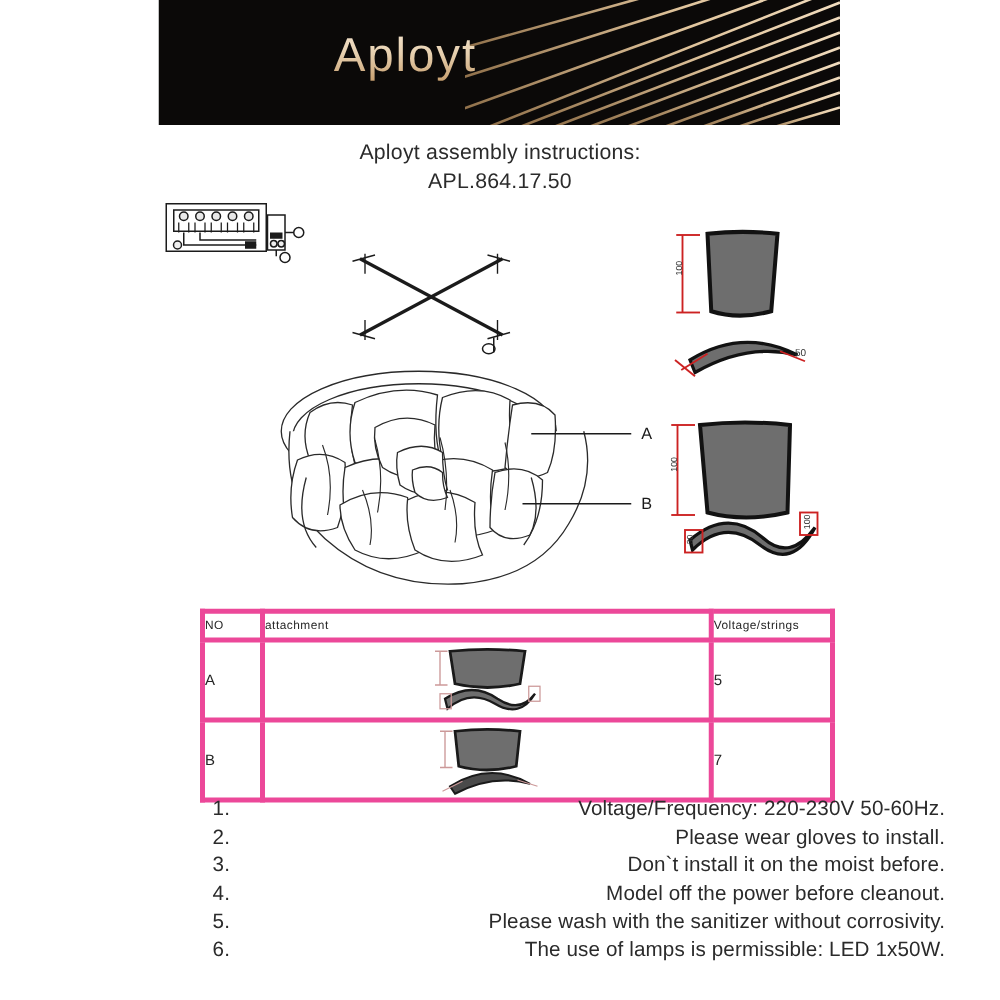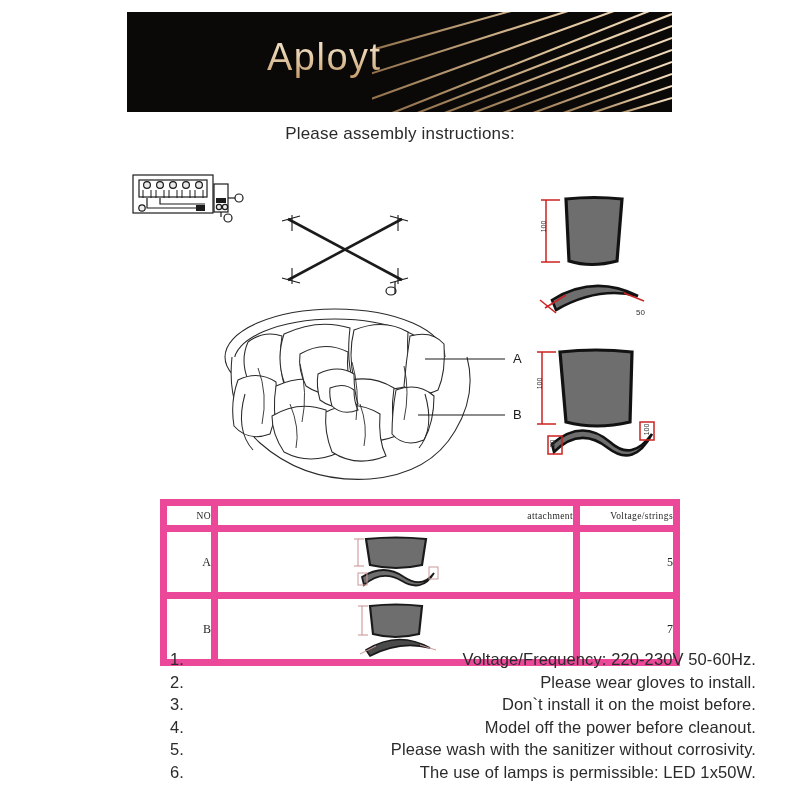--- a/index.html
+++ b/index.html
@@ -12,21 +12,21 @@
     width: 800px;
     height: 800px;
     font-family: "Liberation Sans", sans-serif;
     color: #231f20;
     position: relative;
     overflow: hidden;
   }
 
   .page {
     position: absolute;
-    left: 0; top: 12px;
+    left: 0; top: 0;
     width: 800px;
     height: 619px;
   }
 
   
   .header-band {
     position: absolute;
     left: 127px;
     top: 0px;
     width: 545px;
@@ -96,25 +96,25 @@
   
   .parts-table {
     position: absolute;
     left: 160px;
     top: 487px;
     width: 492px;
     border-collapse: collapse;
     table-layout: fixed;
   }
   .parts-table td, .parts-table th {
-    border: 7px solid #ec4899;
+    border: 4px solid #ec4899;
     padding: 0;
-    text-align: right;
+    text-align: left;
     vertical-align: middle;
-    font-family: Liberation Serif, serif;
+    font-family: Liberation Sans, sans-serif;
     color: #262626;
   }
   .parts-table th {
     font-size: 9.5px;
     font-weight: normal;
     height: 19px;
     letter-spacing: 0.4px;
   }
   .col-no   { width: 44px; }
   .col-att  { width: 355px; }
@@ -271,21 +271,22 @@
           <line x1="50" y1="4" x2="50" y2="20" transform="rotate(350 50 50)"></line>
           <line x1="50" y1="4" x2="50" y2="20" transform="rotate(355 50 50)"></line>
         </g>
       </g>
     </svg>
 
     <div class="logo-word">Aployt</div>
   </div>
 
   <div class="title-block">
-    <div class="title-line">Please assembly instructions:</div>
+    <div class="title-line">Aployt assembly instructions:</div>
+    <div class="title-line">APL.864.17.50</div>
   </div>
 
   <svg class="drawing" viewBox="0 0 800 800">
 
     <g stroke="#1b1b1b" fill="none" stroke-width="1.2">
       <rect x="133" y="163" width="80" height="38"></rect>
       <rect x="139" y="168" width="68" height="17" fill="#fff"></rect>
       <g fill="#e9e9e9">
         <circle cx="147" cy="173" r="3.4"></circle>
           <circle cx="160" cy="173" r="3.4"></circle>
@@ -404,21 +405,21 @@
         <rect x="548" y="424" width="14" height="18"></rect>
         <rect x="640" y="410" width="14" height="18"></rect>
       </g>
     </g>
   </svg>
 
   <div class="dwg-label" style="left:513px; top:339px;">A</div>
   <div class="dwg-label" style="left:513px; top:395px;">B</div>
 
   <div class="dwg-label" style="left:538px; top:211px; font-size:7px; color:#333; transform:rotate(-90deg);">100</div>
-  <div class="dwg-label" style="left:636px; top:278px; font-size:8px; color:#333;margin-top:18px;">50</div>
+  <div class="dwg-label" style="left:636px; top:278px; font-size:8px; color:#333;">50</div>
   <div class="dwg-label" style="left:534px; top:368px; font-size:7px; color:#333; transform:rotate(-90deg);">100</div>
   <div class="dwg-label" style="left:549px; top:428px; font-size:7px; color:#333; transform:rotate(-90deg);">30</div>
   <div class="dwg-label" style="left:641px; top:414px; font-size:7px; color:#333; transform:rotate(-90deg);">100</div>
 
   <table class="parts-table">
     <thead>
       <tr>
         <th class="col-no">NO</th>
         <th class="col-att">attachment</th>
         <th class="col-qty">Voltage/strings</th>

